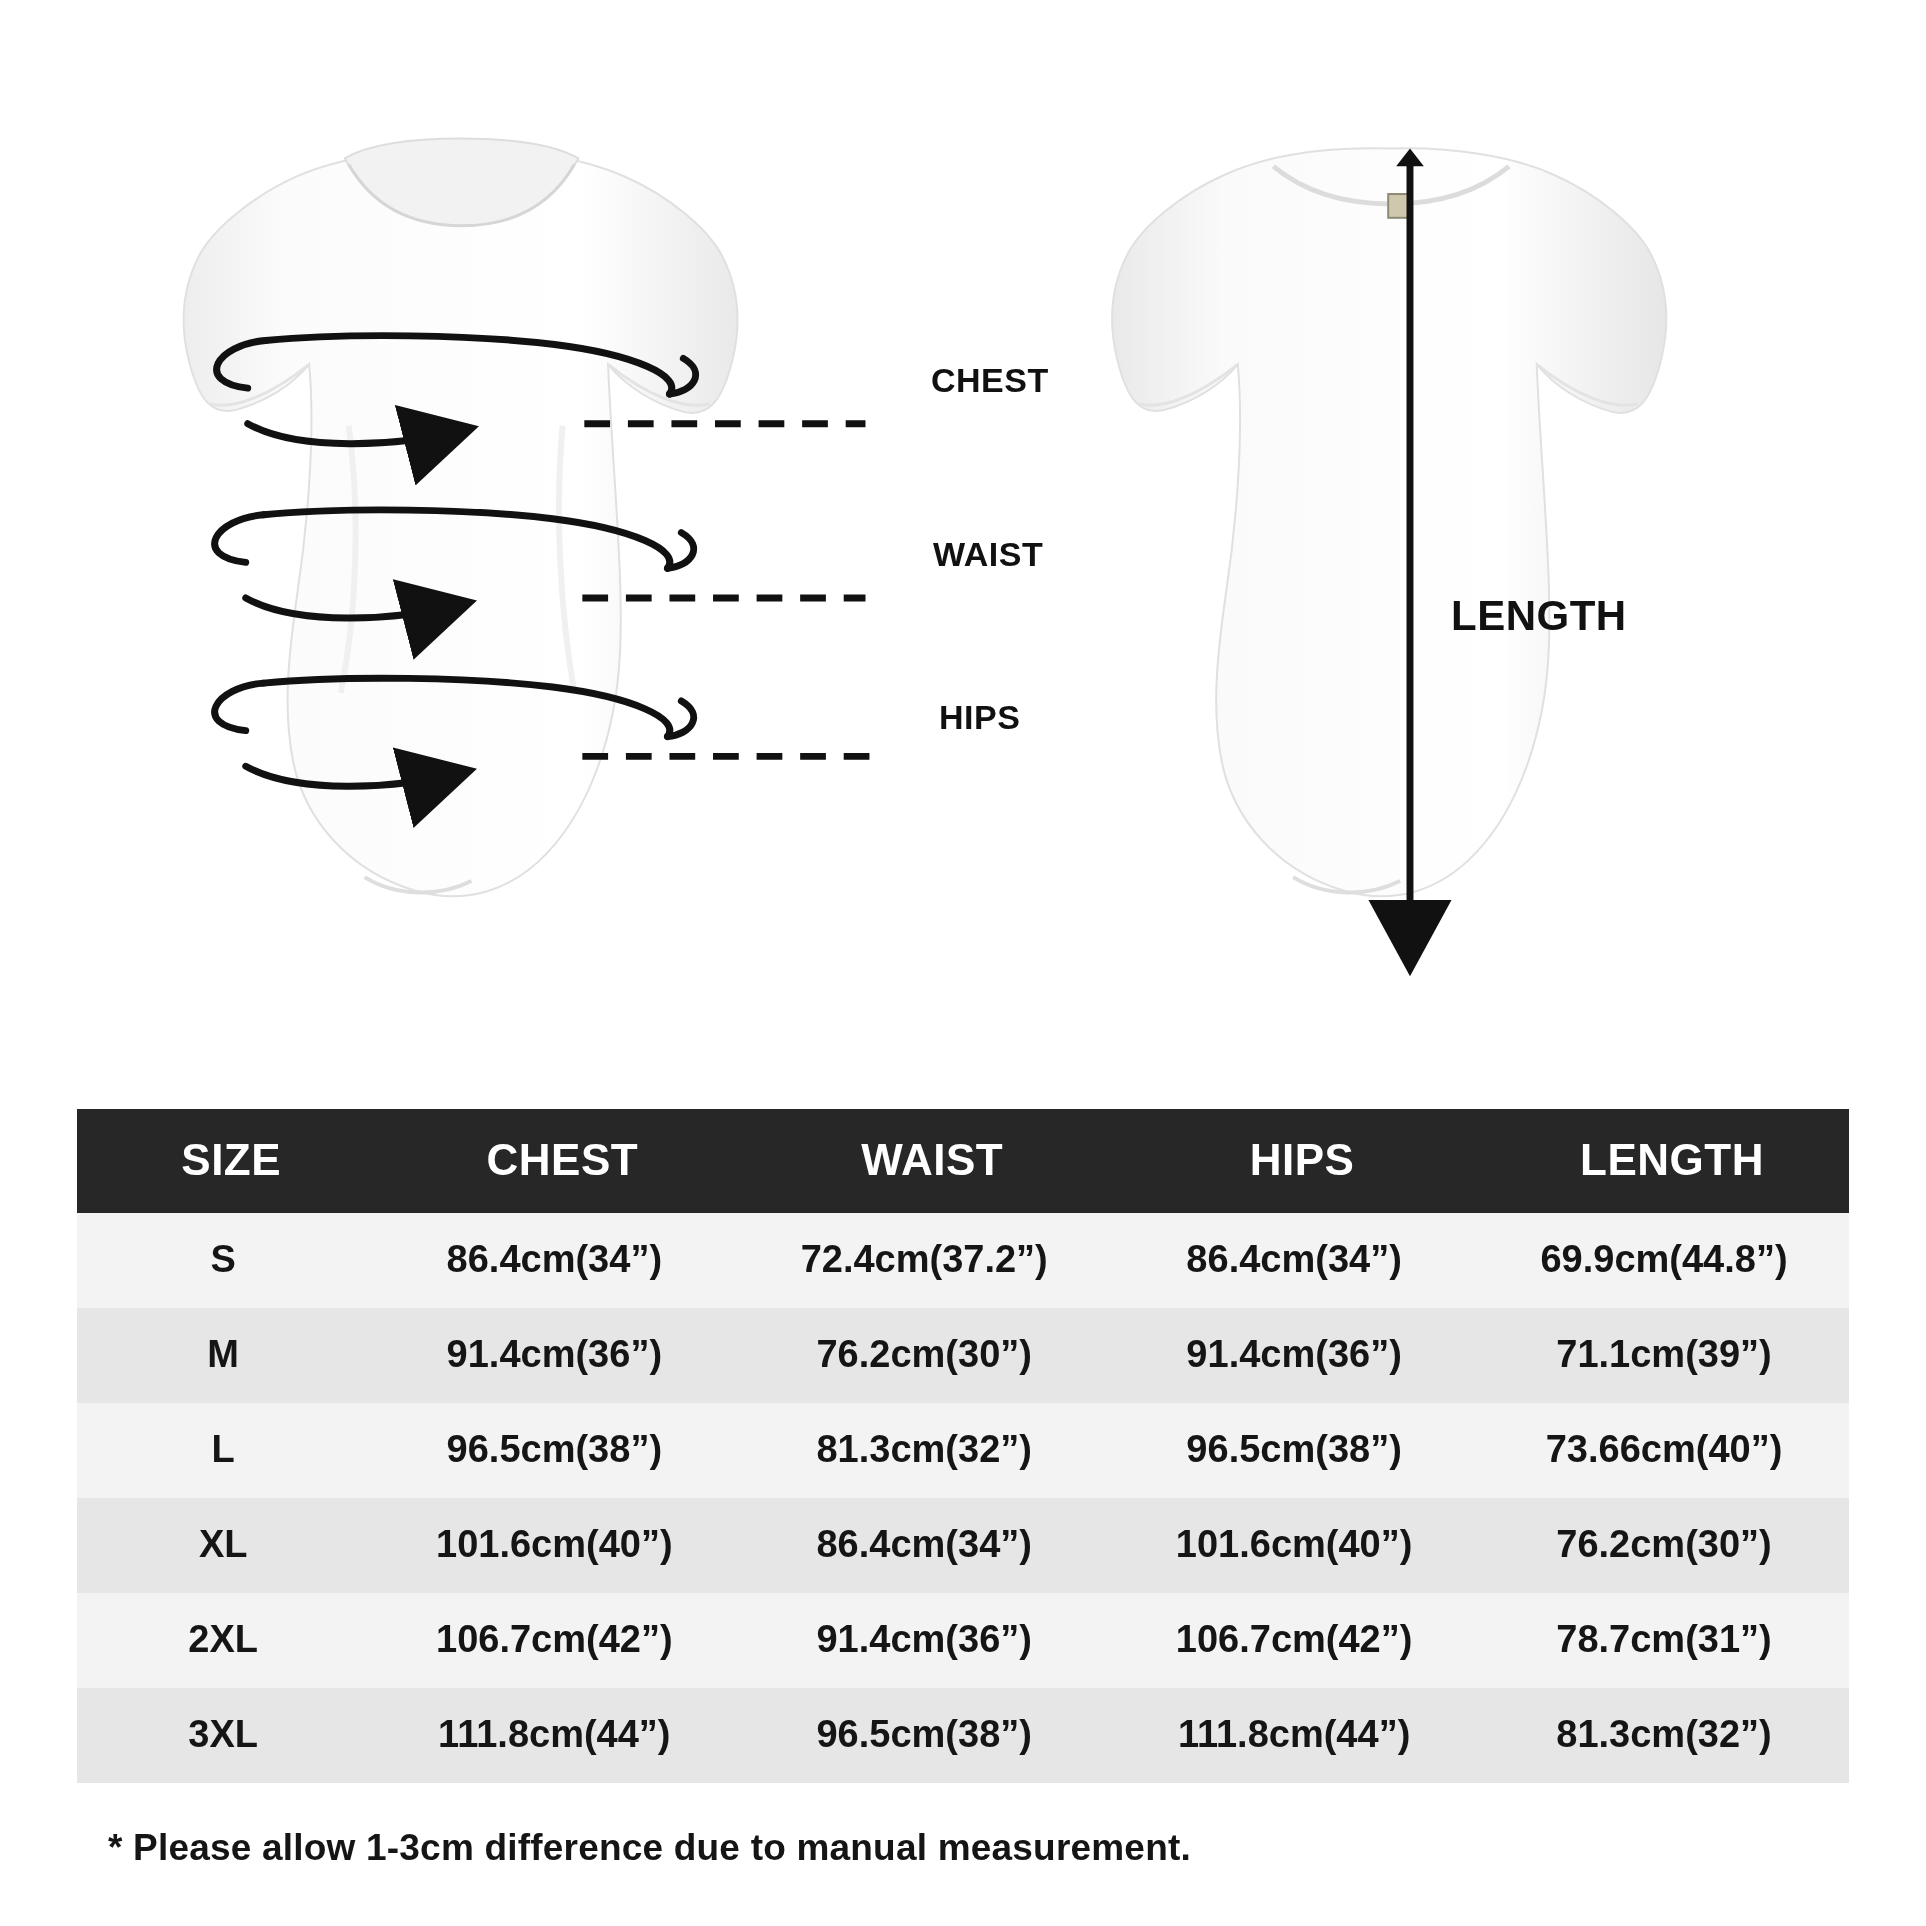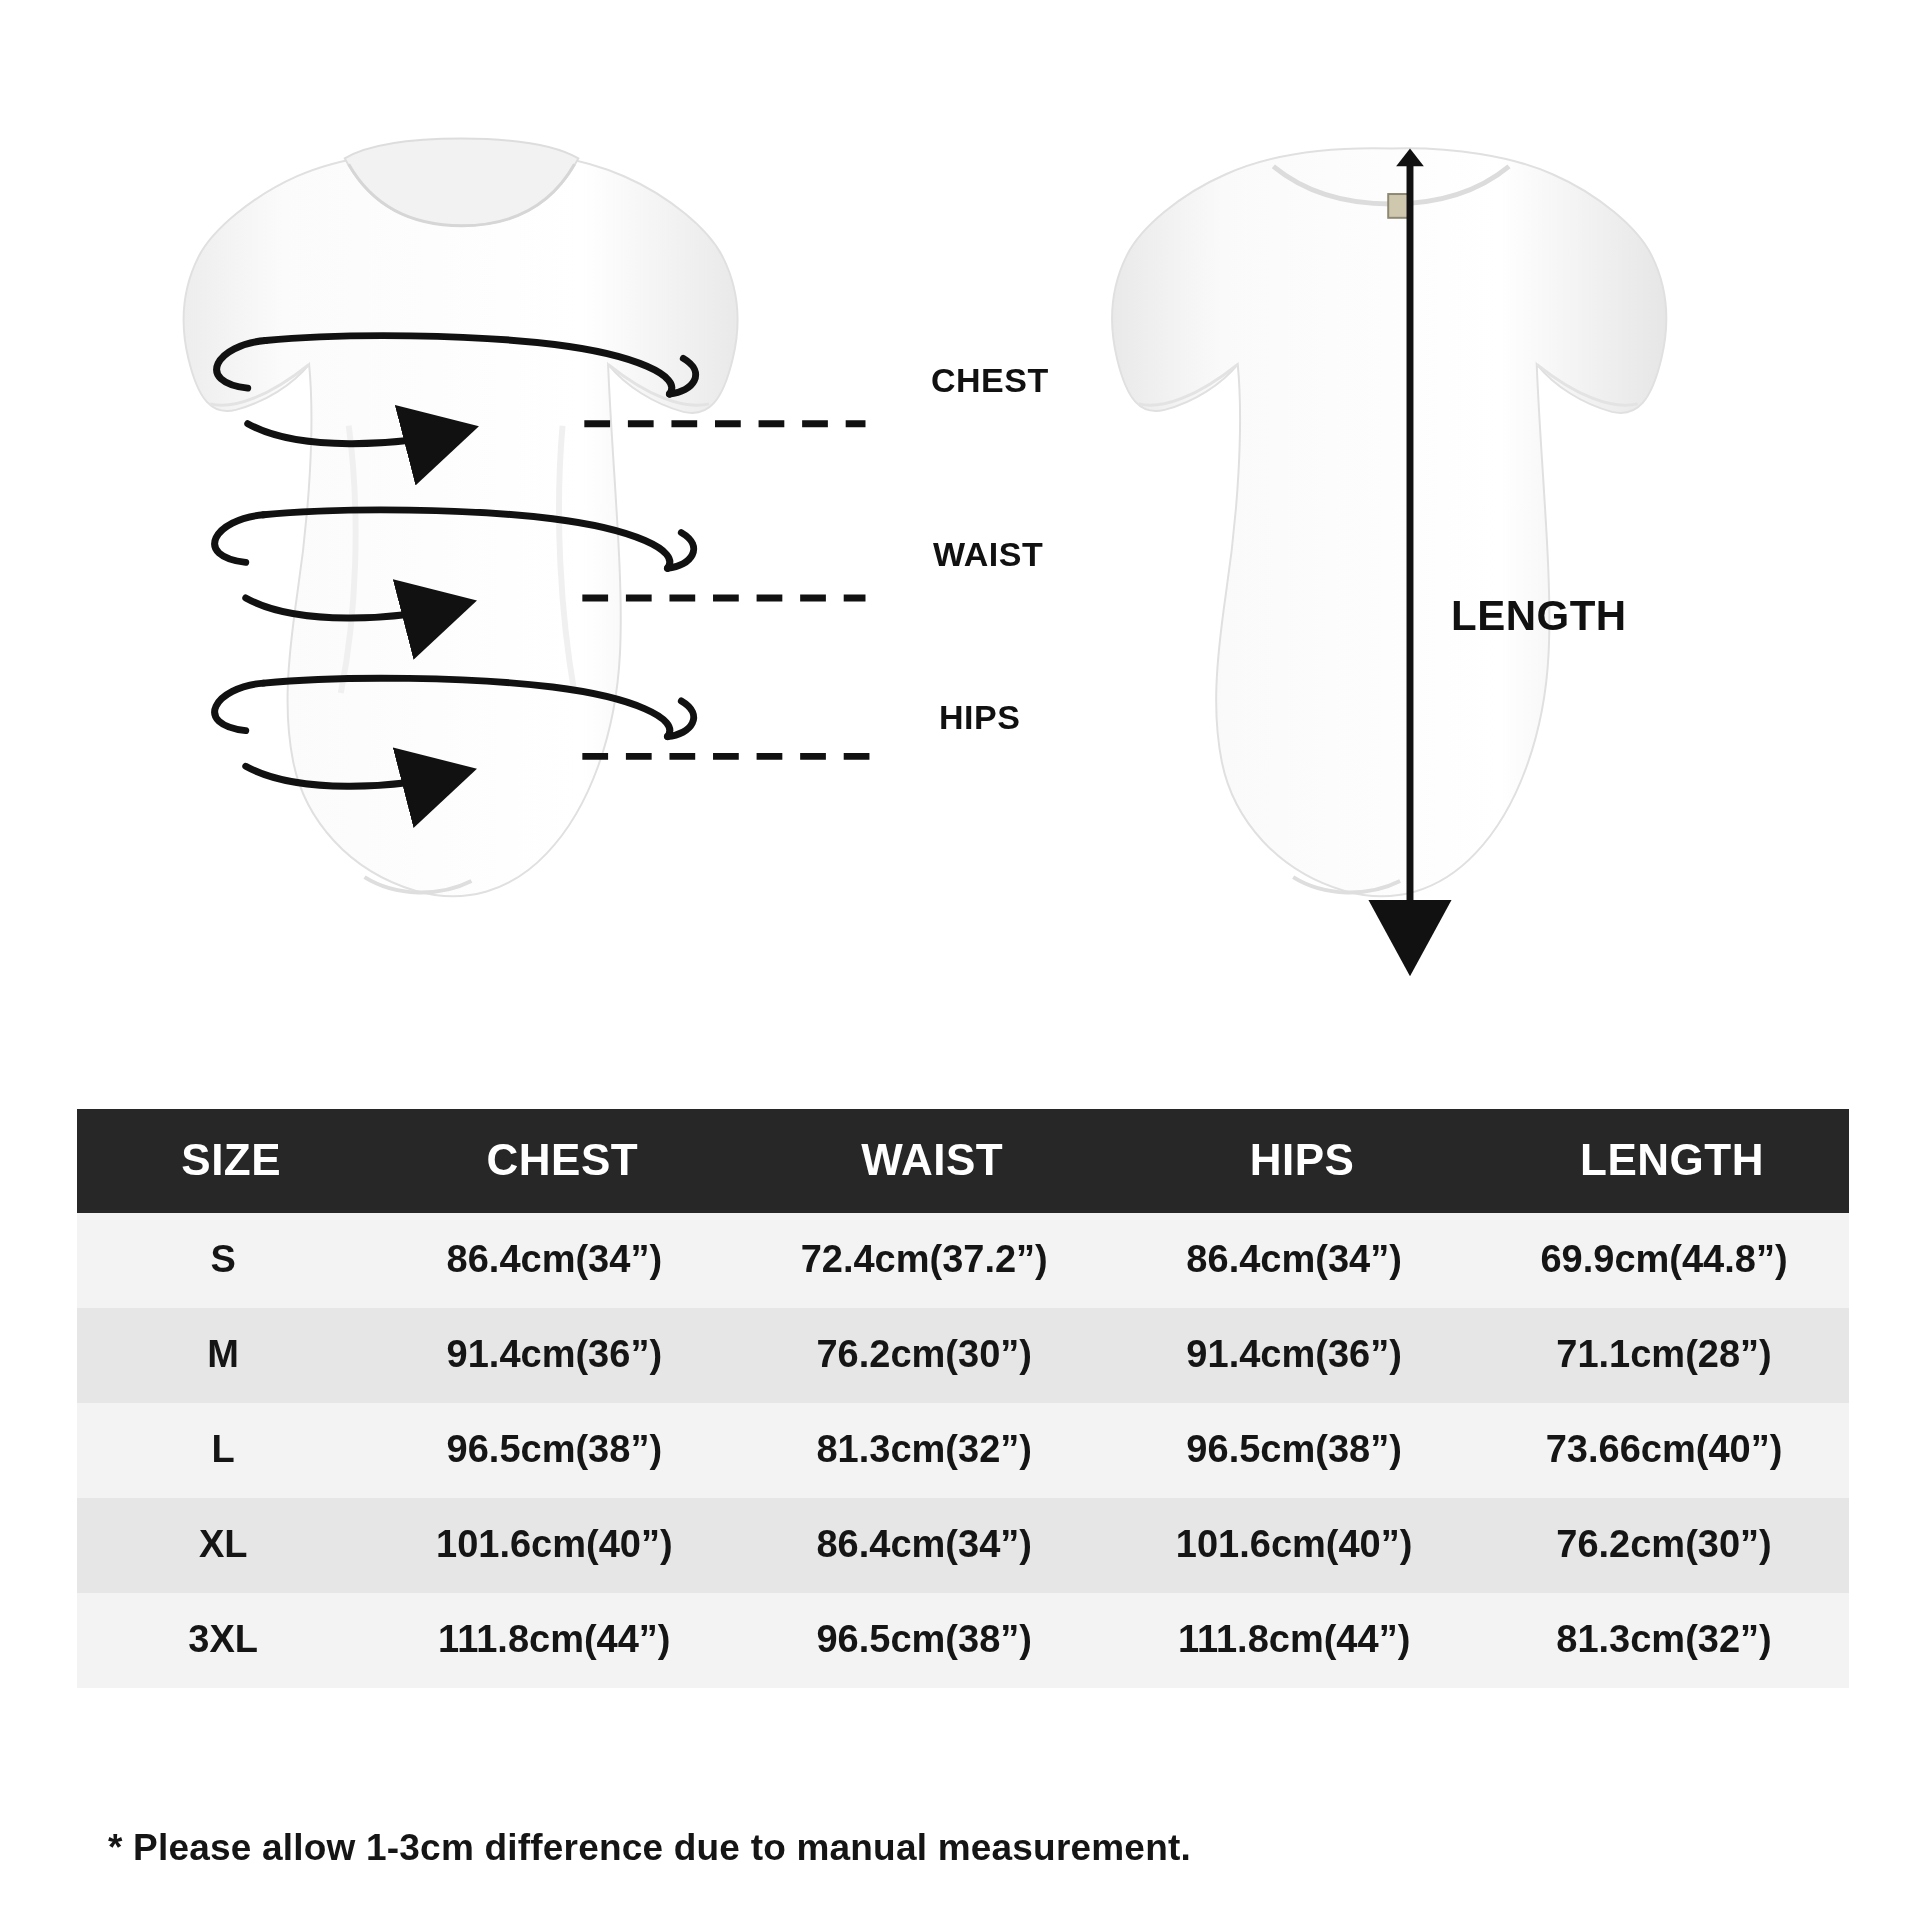--- a/index.html
+++ b/index.html
@@ -234,37 +234,44 @@
         <td>86.4cm(34”)</td>
         <td>72.4cm(37.2”)</td>
         <td>86.4cm(34”)</td>
         <td>69.9cm(44.8”)</td>
       </tr>
       <tr>
         <td>M</td>
         <td>91.4cm(36”)</td>
         <td>76.2cm(30”)</td>
         <td>91.4cm(36”)</td>
-        <td>71.1cm(28”)</td>
+        <td>71.1cm(39”)</td>
       </tr>
       <tr>
         <td>L</td>
         <td>96.5cm(38”)</td>
         <td>81.3cm(32”)</td>
         <td>96.5cm(38”)</td>
         <td>73.66cm(40”)</td>
       </tr>
       <tr>
         <td>XL</td>
         <td>101.6cm(40”)</td>
         <td>86.4cm(34”)</td>
         <td>101.6cm(40”)</td>
         <td>76.2cm(30”)</td>
       </tr>
       <tr>
+        <td>2XL</td>
+        <td>106.7cm(42”)</td>
+        <td>91.4cm(36”)</td>
+        <td>106.7cm(42”)</td>
+        <td>78.7cm(31”)</td>
+      </tr>
+      <tr>
         <td>3XL</td>
         <td>111.8cm(44”)</td>
         <td>96.5cm(38”)</td>
         <td>111.8cm(44”)</td>
         <td>81.3cm(32”)</td>
       </tr>
     </tbody>
   </table>
 </div>
 

